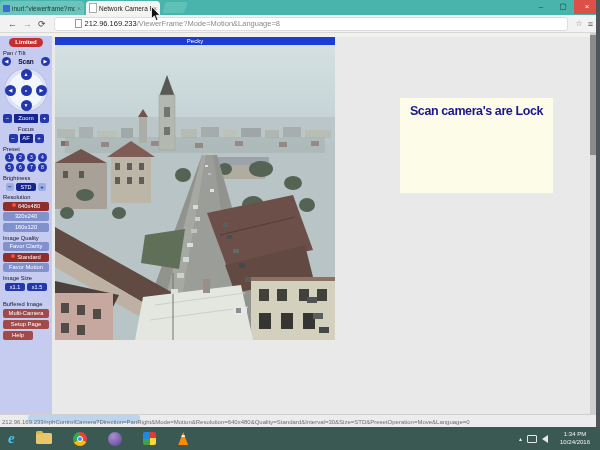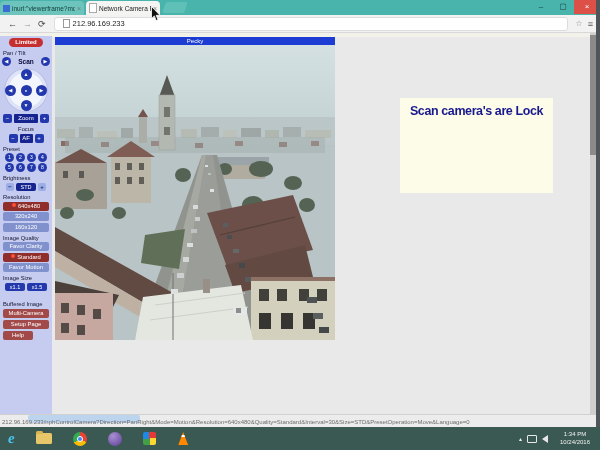--- a/index.html
+++ b/index.html
@@ -19,21 +19,21 @@
   .newtab{position:absolute;left:164px;top:2px;width:22px;height:11px;background:#5fc0b8;
           transform:skewX(-18deg);border-radius:2px;}
   .winctl{position:absolute;right:0;top:0;height:14px;display:flex;}
   .winctl span{width:22px;height:14px;text-align:center;line-height:13px;font-size:8px;color:#143c38;}
   .winctl .close{width:26px;background:#dd5047;color:#fff;}
   .toolbar{position:absolute;left:0;top:15px;width:600px;height:18px;background:#f2f2f2;
            border-bottom:1px solid #d8d8d8;display:flex;align-items:center;box-sizing:border-box;padding:0 5px;}
   .tbtn{font-size:9px;margin:0 3px;color:#444;}
   .tbtn.fwd{color:#9a9a9a;}
   .urlbox{flex:1;height:12px;background:#fff;border:1px solid #ddd;border-radius:3px;margin:0 5px;
-          display:flex;align-items:center;padding:0 8px;font-size:7.5px;white-space:nowrap;overflow:hidden;}
+          display:flex;align-items:center;padding:0 20px;font-size:7.5px;white-space:nowrap;overflow:hidden;}
   .urlico{width:5px;height:7px;background:#fff;border:0.5px solid #999;margin-right:3px;flex:none;}
   .host{color:#1b1b1b;}
   .path{color:#8a8a8a;}
   .star{font-size:8px;color:#888;margin:0 3px;}
   .menu{font-size:9px;color:#555;margin:0 2px;}
   
   .page{position:absolute;left:0;top:33px;width:600px;height:381px;background:#e9e9e9;}
   .page-topstrip{position:absolute;left:0;top:0;width:100%;height:4px;background:#f3f2ea;}
   
   .sidebar{position:absolute;left:0;top:3px;width:52px;height:378px;background:#c6cbf0;overflow:hidden;}
@@ -142,20 +142,21 @@
     </div>
   </div>
 
   <div class="toolbar">
     <span class="tbtn">←</span>
     <span class="tbtn fwd">→</span>
     <span class="tbtn">⟳</span>
     <div class="urlbox">
       <span class="urlico"></span>
       <span class="host">212.96.169.233</span>
+        <span class="path">/ViewerFrame?Mode=Motion&amp;Language=8</span>
     </div>
     <span class="star">☆</span>
     <span class="menu">≡</span>
   </div>
 
   <div class="page">
     <div class="page-topstrip"></div>
 
     <div class="sidebar">
       <div class="limited">Limited</div>

